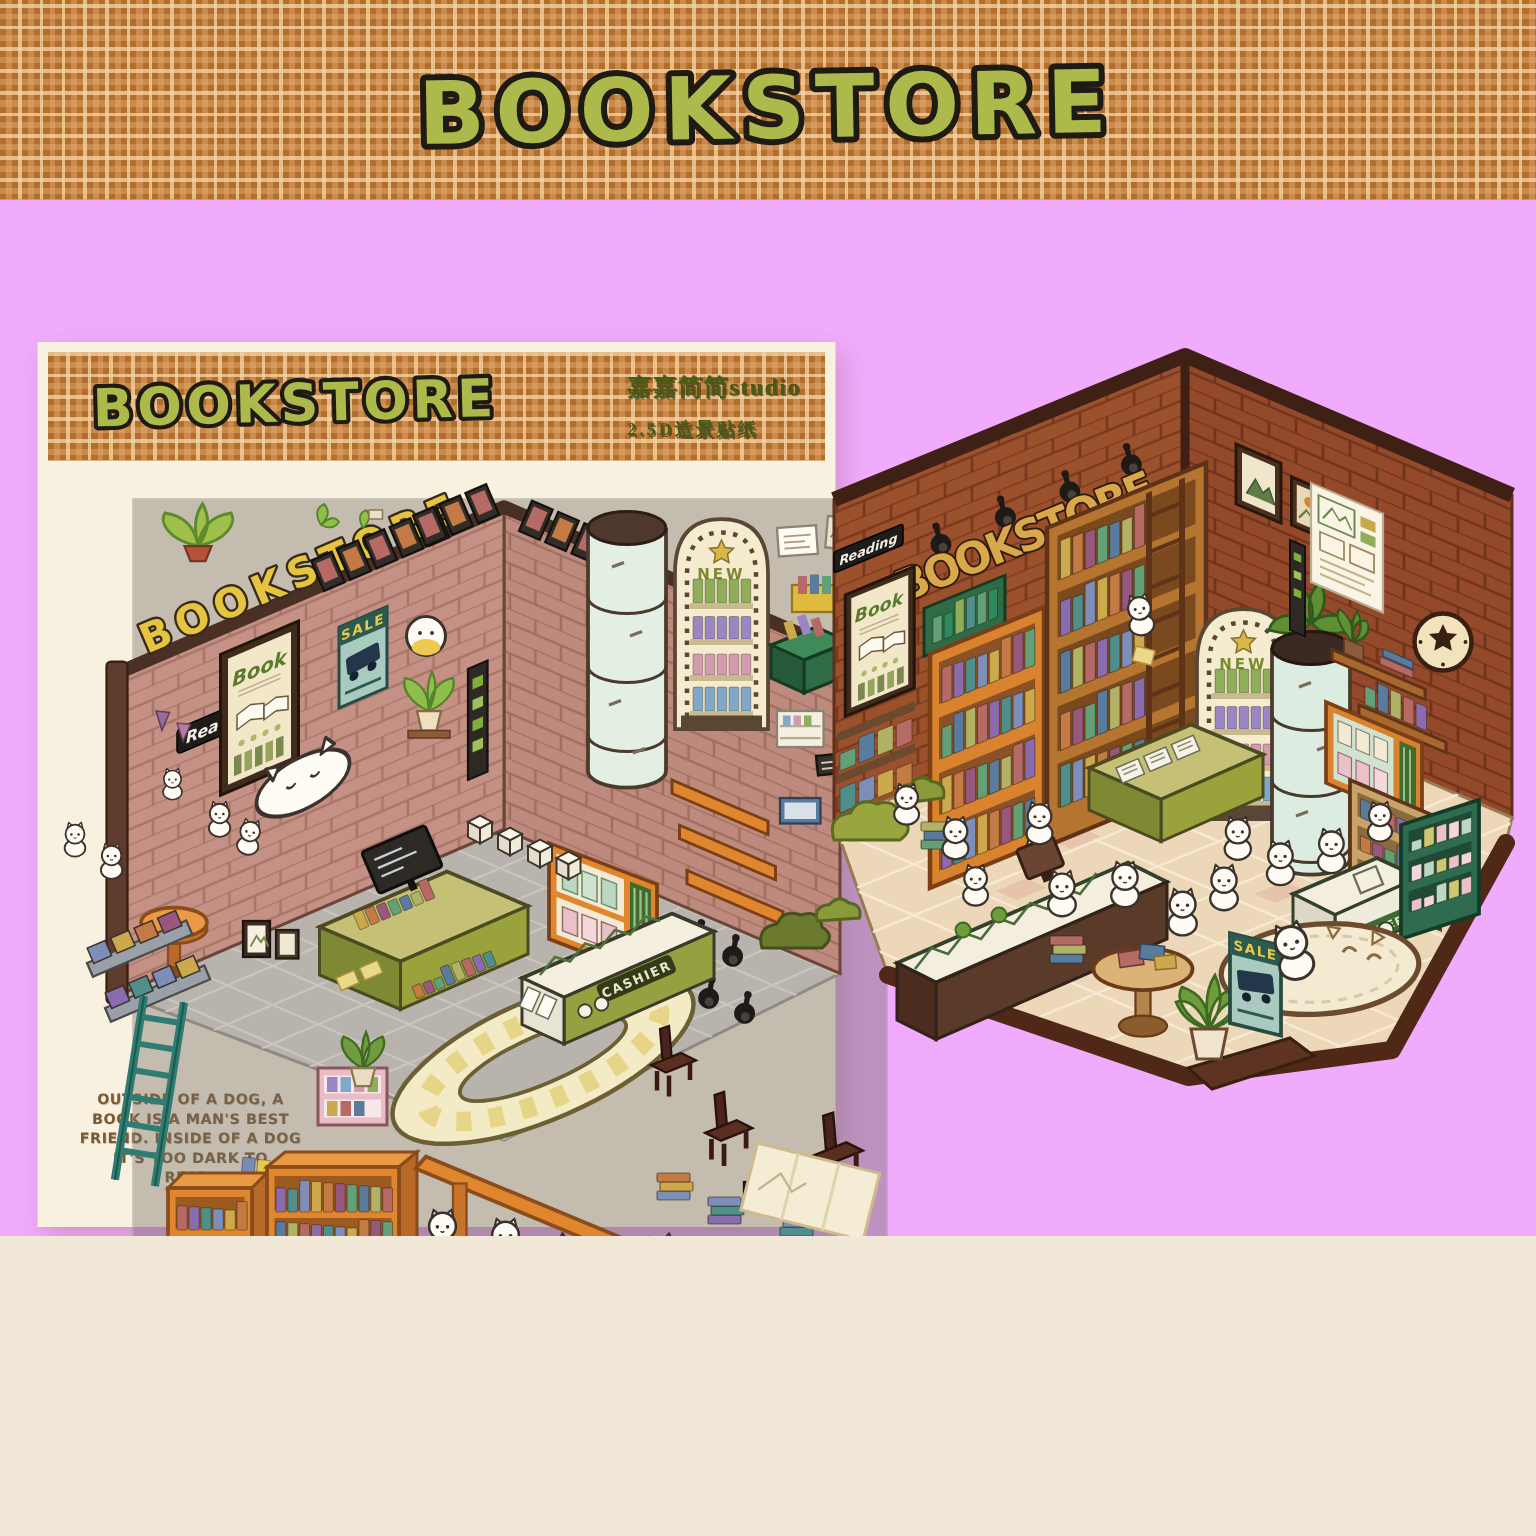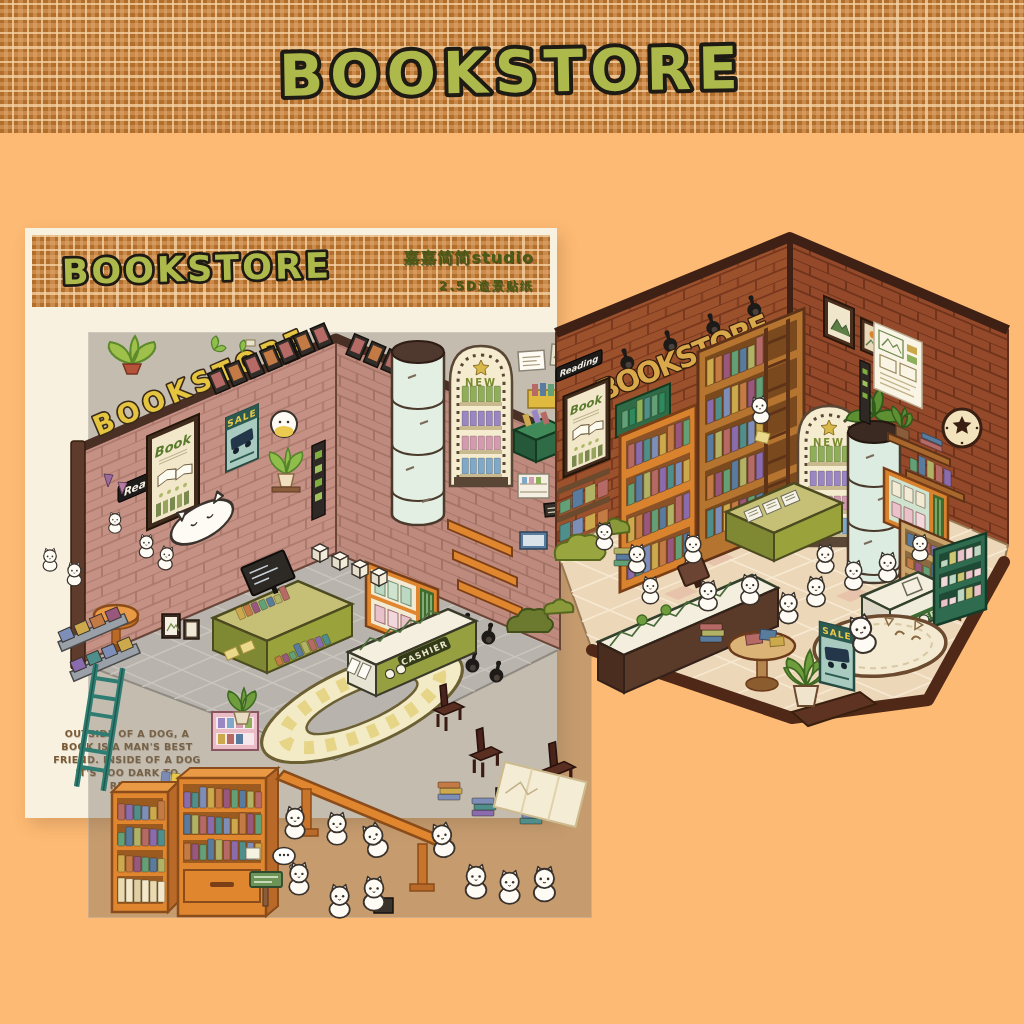--- a/index.html
+++ b/index.html
@@ -1,30 +1,30 @@
 <!DOCTYPE html>
 <html><head>
 <meta charset="utf-8">
 <style>
   html,body{margin:0;padding:0;background:#f1e8d7;font-family:"DejaVu Sans",sans-serif;}
-  .stage{position:relative;width:1024px;height:1024px;overflow:hidden;background:#fdba74;}
+  .stage{position:relative;width:1024px;height:824px;overflow:hidden;background:#f0abfc;}
   .plaid{
     background-color:#b26e2b;
     background-image:
       repeating-linear-gradient(0deg,transparent 0 12px,rgba(247,213,168,.75) 12px 14.5px),
       repeating-linear-gradient(90deg,transparent 0 12px,rgba(247,213,168,.75) 12px 14.5px),
       repeating-linear-gradient(0deg,transparent 0 4px,rgba(230,173,115,.45) 4px 8px,transparent 8px 14.5px),
       repeating-linear-gradient(90deg,transparent 0 4px,rgba(230,173,115,.45) 4px 8px,transparent 8px 14.5px);
   }
   .banner{position:absolute;left:0;top:0;width:1024px;height:133px;}
   .paper{position:absolute;left:25px;top:228px;width:532px;height:590px;background:#f8f1e0;
          box-shadow:5px 7px 16px rgba(90,60,30,.20);}
   .paper-header{position:absolute;left:7px;top:7px;width:518px;height:72px;display:flex;align-items:center;}
-  .header-right{margin-left:auto;text-align:right;padding-right:16px;color:#4a5a17;font-weight:bold;
-                text-shadow:1px 1px 0 rgba(30,35,8,.55);}
+  .header-right{margin-left:auto;text-align:left;padding-right:16px;color:#4a5a17;font-weight:bold;
+                text-shadow:1px 1px 0 rgba(30,35,8,.55);font-family:Liberation Serif, serif;}
   .studio-line{font-size:16px;letter-spacing:1px;}
   .product-line{font-size:12px;margin-top:9px;letter-spacing:2px;}
   .quote{position:absolute;left:2px;top:499px;width:200px;font-size:9.5px;font-weight:bold;color:#7b5a33;
          text-align:center;line-height:13px;letter-spacing:.4px;text-shadow:.5px .5px 0 rgba(60,35,10,.25);}
   .film{position:absolute;left:88px;top:332px;width:504px;height:586px;background:rgba(116,110,102,.40);
         box-shadow:inset 0 0 0 1px rgba(255,255,255,.18);}
   svg.scene{position:absolute;left:0;top:0;}
   text{font-family:"DejaVu Sans",sans-serif;}
 </style>
 </head>

